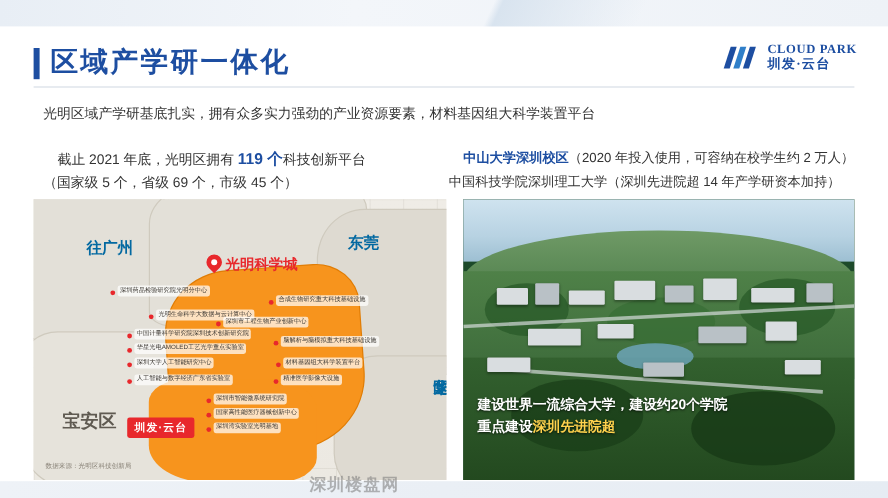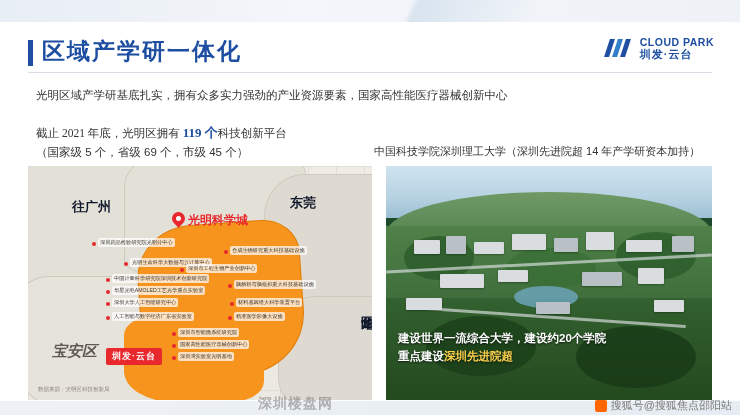--- a/index.html
+++ b/index.html
@@ -49,32 +49,32 @@
   }
   .logo-mark{
     width:26px;height:22px;position:relative;
   }
   .logo-mark span{
     position:absolute;background:#1d4ea1;
   }
   .logo-mark .s1{left:0;top:2px;width:5px;height:18px;transform:skewX(-18deg);}
   .logo-mark .s2{left:8px;top:2px;width:5px;height:18px;transform:skewX(-18deg);background:#2f7fc9;}
   .logo-mark .s3{left:16px;top:2px;width:5px;height:18px;transform:skewX(-18deg);background:#1d4ea1;}
-  .logo-txt{line-height:1.15;}
+  .logo-txt{line-height:1.15;font-family:Liberation Serif, serif;}
   .logo-en{font-size:10.5px;color:#1d4ea1;font-weight:bold;letter-spacing:.5px;}
   .logo-cn{font-size:11px;color:#1d4ea1;font-weight:bold;letter-spacing:1px;}
 
   
   .lead{
     position:absolute;left:36px;top:86px;width:660px;
     font-size:11.5px;color:#333;line-height:1.6;
   }
   .stat-line1{
-    position:absolute;left:36px;top:124px;
-    font-size:11.5px;color:#333;font-family:Liberation Serif, serif;
+    position:absolute;left:48px;top:124px;
+    font-size:11.5px;color:#333;
   }
   .stat-line1 b{color:#1d4ea1;font-size:13px;}
   .stat-line2{
     position:absolute;left:36px;top:145px;
     font-size:11.5px;color:#333;
   }
 
   
   .right-cap1{
     position:absolute;left:386px;top:124px;width:330px;
@@ -118,26 +118,26 @@
     background:#f7941d;
     border-radius:34% 22% 40% 26%;
     transform:rotate(-4deg);
     box-shadow:0 0 0 1px #e07d06;
   }
   .r-orange2{
     position:absolute;left:96px;top:150px;width:140px;height:86px;
     background:#f7941d;border-radius:22% 30% 24% 36%;
   }
   .map-label{
-    position:absolute;font-size:13px;font-weight:bold;color:#0f172a;
+    position:absolute;font-size:13px;font-weight:bold;color:#0369a1;
   }
   .ml-gz{left:44px;top:32px;}
   .ml-dg{left:262px;top:28px;}
   .ml-lh{left:330px;top:140px;writing-mode:vertical-rl;}
-  .ml-ba{left:24px;top:176px;font-size:15px;color:#5f5a51;font-style:italic;}
+  .ml-ba{left:24px;top:176px;font-size:15px;color:#5f5a51;}
   .pin{
     position:absolute;left:144px;top:46px;width:13px;height:13px;
   }
   .pin:before{
     content:"";position:absolute;left:0;top:0;width:13px;height:13px;
     background:#e8282c;border-radius:50% 50% 50% 0;transform:rotate(-45deg);
   }
   .pin:after{
     content:"";position:absolute;left:4px;top:4px;width:5px;height:5px;background:#fff;border-radius:50%;
   }
@@ -245,27 +245,30 @@
       <span class="s1"></span>
         <span class="s2"></span>
         <span class="s3"></span>
     </div>
     <div class="logo-txt">
       <div class="logo-en">CLOUD PARK</div>
       <div class="logo-cn">圳发·云台</div>
     </div>
   </div>
 
-  <div class="lead">光明区域产学研基底扎实，拥有众多实力强劲的产业资源要素，国家高性能医疗器械创新中心</div>
+  <div class="lead">光明区域产学研基底扎实，拥有众多实力强劲的产业资源要素，材料基因组大科学装置平台</div>
 
   <div class="stat-line1">
     <span>截止 2021 年底，光明区拥有 </span><b>119 个</b><span>科技创新平台</span>
   </div>
   <div class="stat-line2">（国家级 5 个，省级 69 个，市级 45 个）</div>
 
+  <div class="right-cap1">
+    <b>中山大学深圳校区</b><span>（2020 年投入使用，可容纳在校学生约 2 万人）</span>
+  </div>
   <div class="right-cap2">中国科技学院深圳理工大学（深圳先进院超 14 年产学研资本加持）</div>
 
   <div class="map">
     <div class="map-bg"></div>
     <div class="map-grid"></div>
 
     <div class="region r1"></div>
     <div class="region r2"></div>
     <div class="region r3"></div>
     <div class="region r4"></div>
@@ -361,18 +364,14 @@
 
     <div class="photo-cap">
       <div>建设世界一流综合大学，建设约20个学院</div>
       <div>
         <span>重点建设</span><span class="hl">深圳先进院超</span>
       </div>
     </div>
   </div>
 
   <div class="wm-sub">深圳楼盘网</div>
-  <div class="wm-corner">
-    <span class="sohu"></span>
-    <span>搜狐号@搜狐焦点邵阳站</span>
-  </div>
 
 </div>
 
 </body></html>

